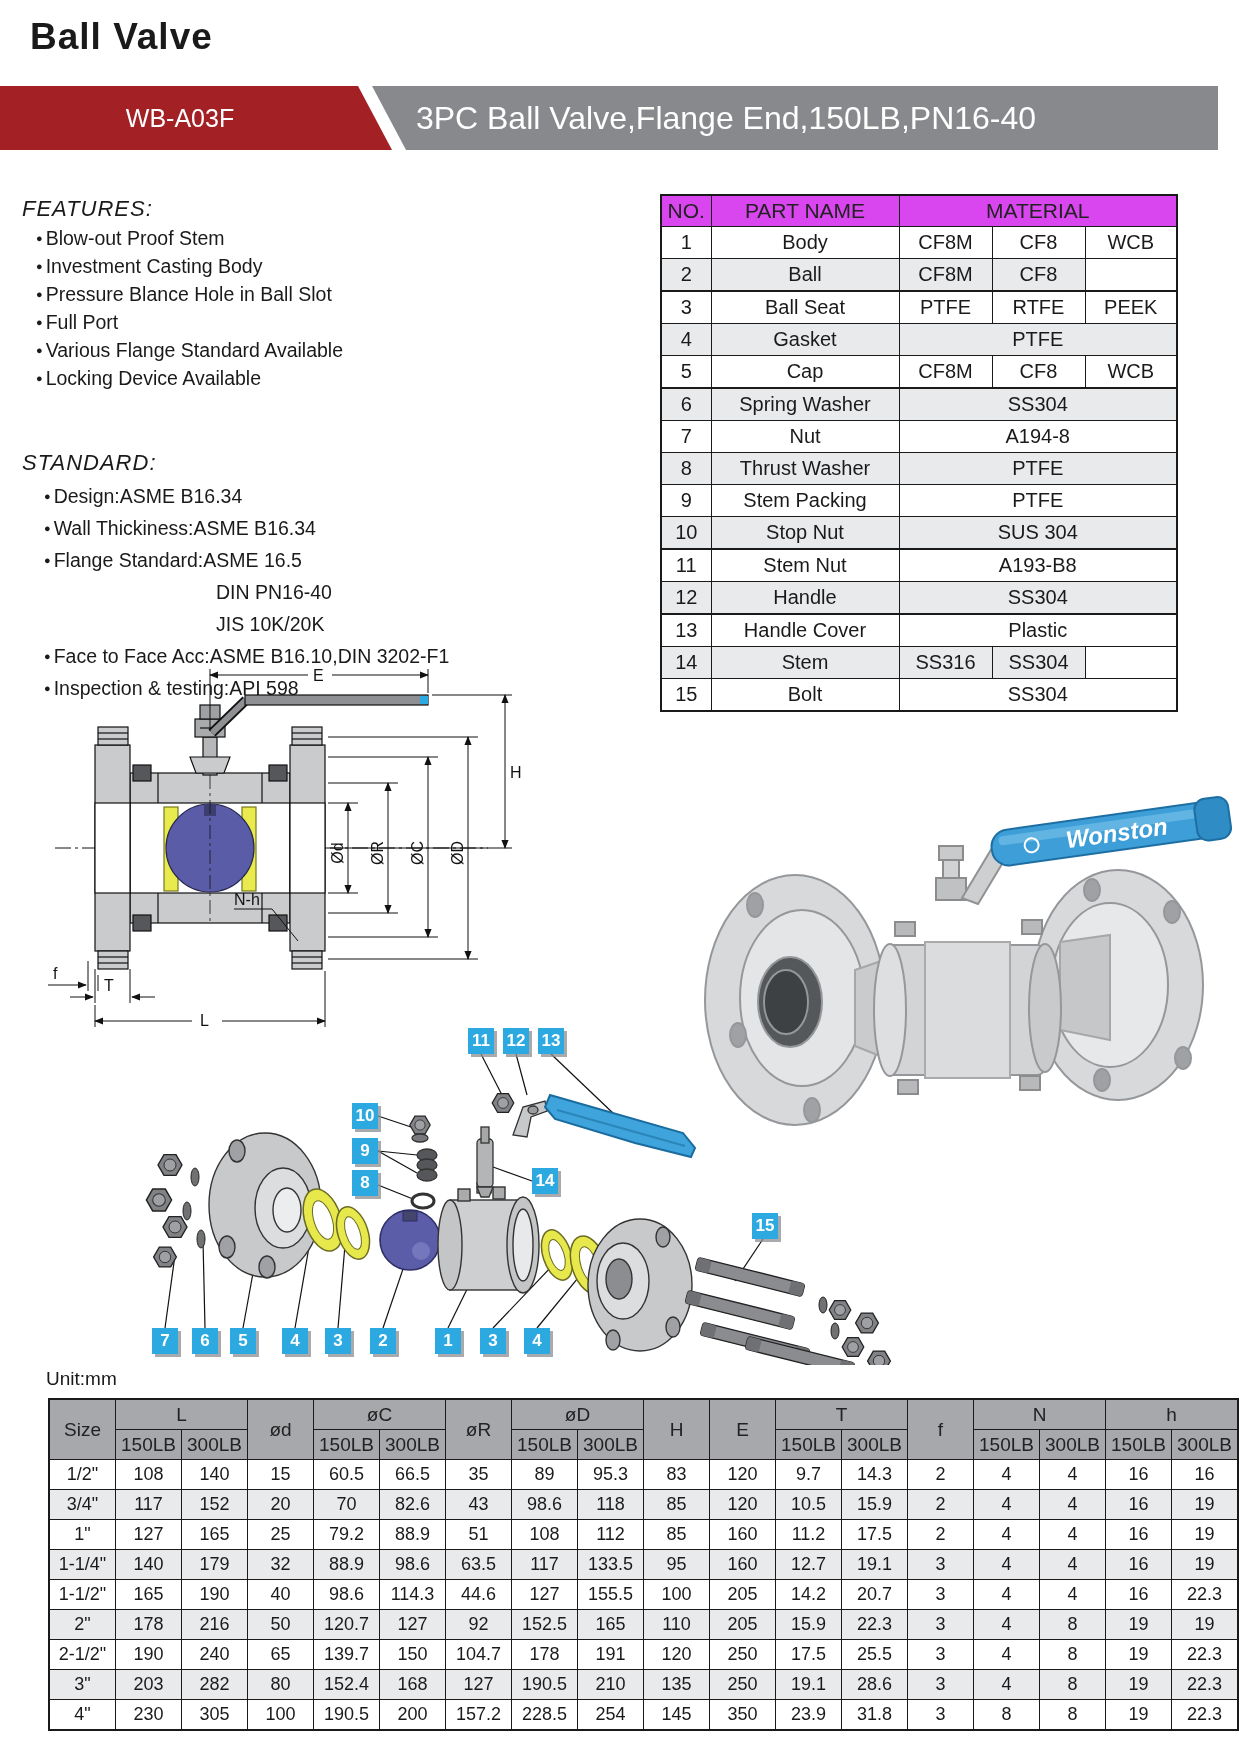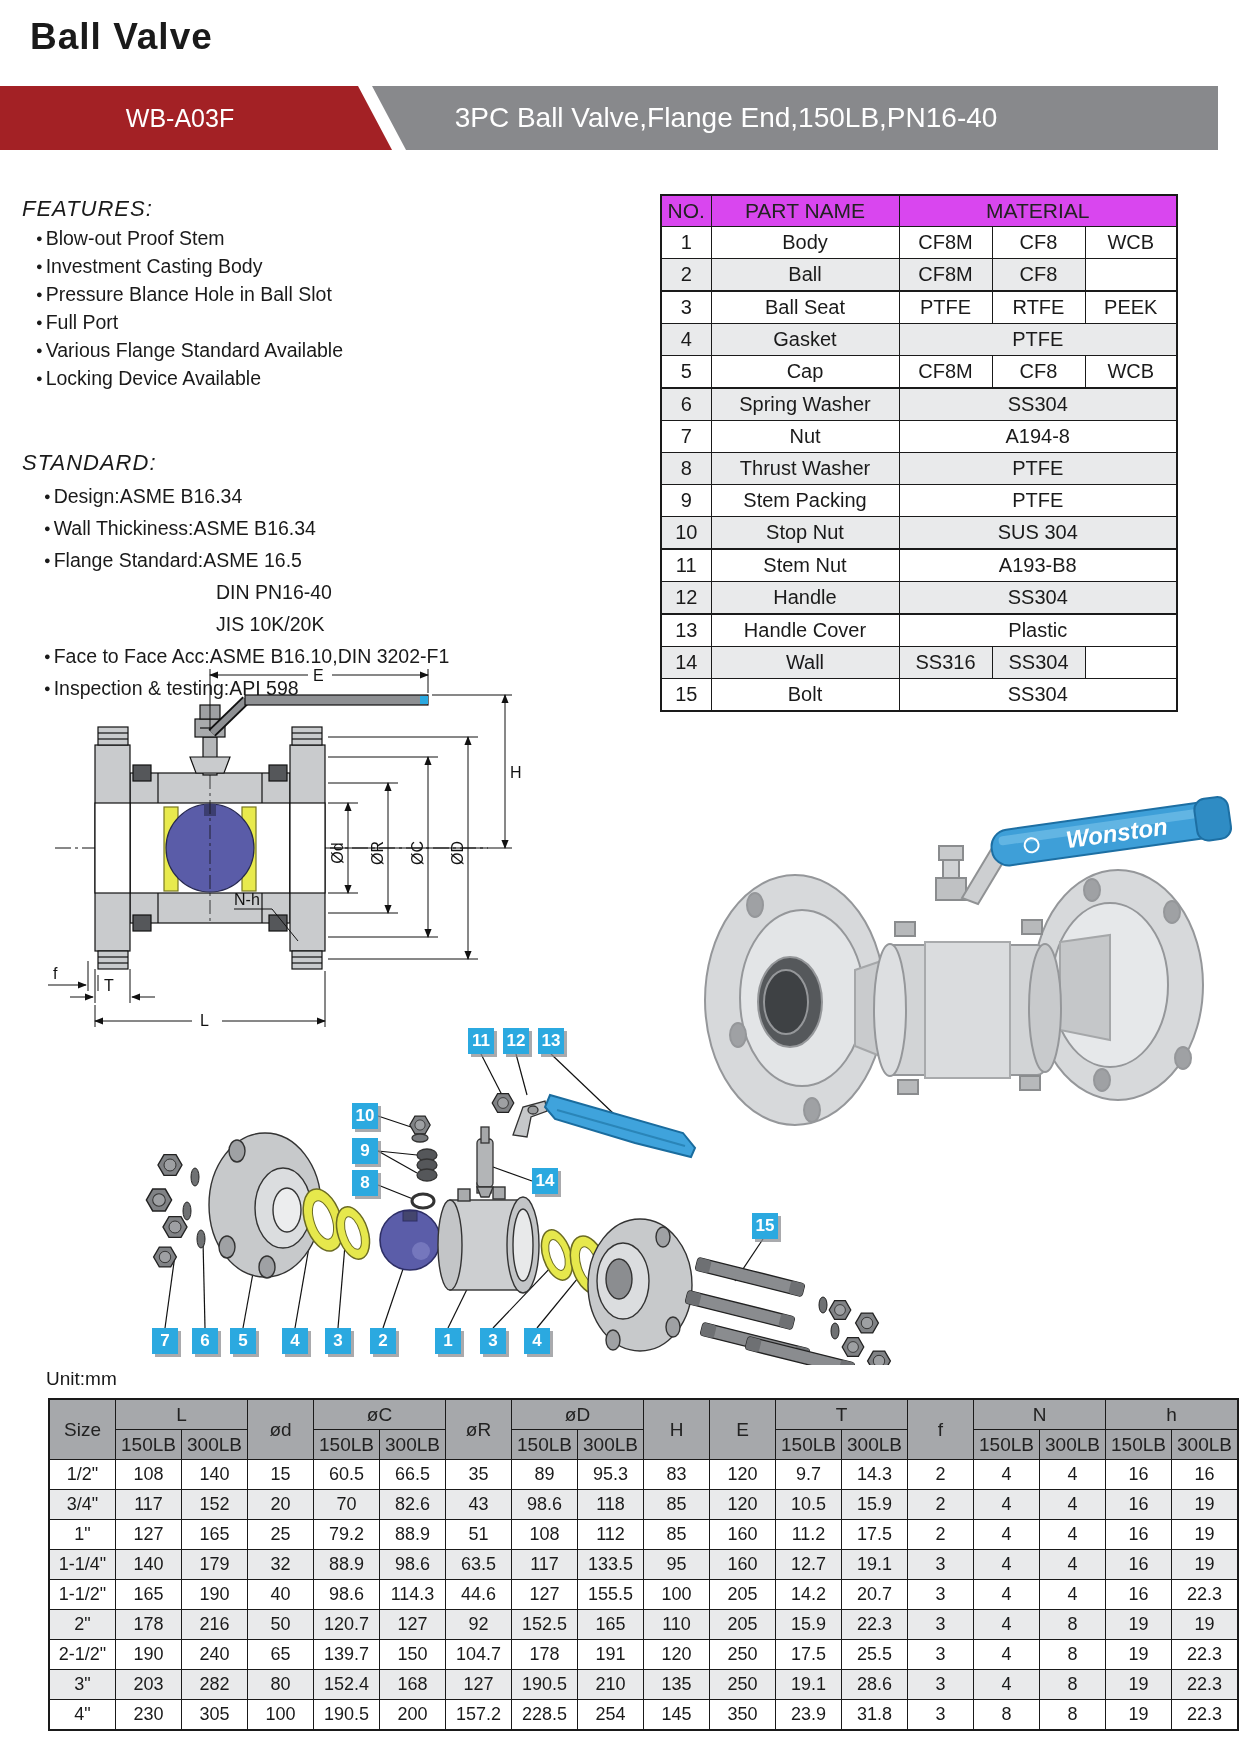--- a/index.html
+++ b/index.html
@@ -10,21 +10,21 @@
   .page-title{position:absolute;left:30px;top:16px;font-size:37px;
               font-weight:bold;letter-spacing:1px;}
   .banner{position:absolute;left:0;top:86px;width:1241px;height:64px;border-radius:26px;}
   .banner-gray{position:absolute;left:0;top:0;width:1218px;height:64px;background:#88898C;
                clip-path:polygon(372px 0,1218px 0,1218px 64px,406px 64px);}
   .banner-red{position:absolute;left:0;top:0;width:392px;height:64px;background:#A32125;
               clip-path:polygon(0 0,358px 0,392px 64px,0 64px);}
   .banner-model{position:absolute;left:30px;top:0;width:300px;height:64px;line-height:64px;
                 text-align:center;color:#fff;font-size:25px;}
   .banner-desc{position:absolute;left:396px;top:0;width:660px;height:64px;line-height:64px;
-               text-align:center;color:#fff;font-size:28px;}
+               text-align:center;color:#fff;font-size:32px;}
 
   
   .sec-heading{position:absolute;font-size:22px;font-style:italic;letter-spacing:1px;}
   #features-heading{left:22px;top:196px;}
   #standard-heading{left:22px;top:450px;}
   .spec-list{position:absolute;list-style:none;margin:0;padding:0;font-size:19.5px;}
   #features-list{left:36px;top:226px;line-height:25px;}
   #standard-list{left:44px;top:482px;line-height:29px;}
   .spec-list li::before{content:"\25CF";font-size:11px;position:relative;top:-3px;margin-right:3px;}
   .spec-list li.sub{padding-left:172px;}
@@ -178,21 +178,21 @@
           <td>Handle</td>
           <td colspan="3">SS304</td>
         </tr>
         <tr>
           <td>13</td>
           <td>Handle Cover</td>
           <td colspan="3">Plastic</td>
         </tr>
         <tr>
           <td>14</td>
-          <td>Wall</td>
+          <td>Stem</td>
           <td>SS316</td>
           <td>SS304</td>
           <td class="blank"></td>
         </tr>
         <tr>
           <td>15</td>
           <td>Bolt</td>
           <td colspan="3">SS304</td>
         </tr>
       </tbody>

